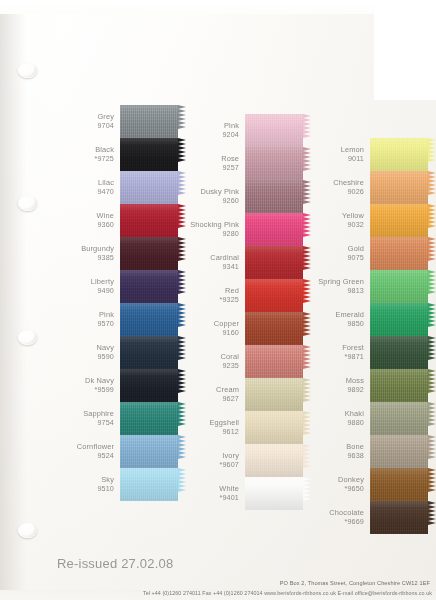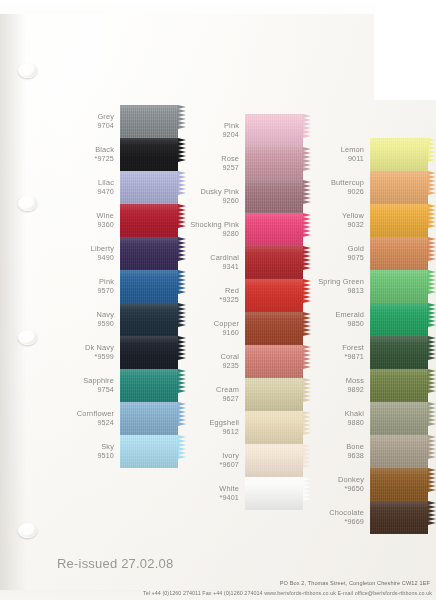--- a/index.html
+++ b/index.html
@@ -230,20 +230,40 @@
             <i></i>
             <i></i>
             <i></i>
             <i></i>
             <i></i>
           </div>
         </div>
       </div>
       <div class="swatch-row">
         <div class="swatch-label">
+          <span class="cname">Burgundy</span>
+          <span class="ccode">9385</span>
+        </div>
+        <div class="chip-wrap">
+          <div class="chip" style="background: rgb(74, 32, 40);">
+            <div class="weave"></div>
+            <div class="sheen"></div>
+          </div>
+          <div class="pinked" style="color: rgb(74, 32, 40);">
+            <i></i>
+            <i></i>
+            <i></i>
+            <i></i>
+            <i></i>
+            <i></i>
+          </div>
+        </div>
+      </div>
+      <div class="swatch-row">
+        <div class="swatch-label">
           <span class="cname">Liberty</span>
           <span class="ccode">9490</span>
         </div>
         <div class="chip-wrap">
           <div class="chip" style="background: rgb(60, 48, 87);">
             <div class="weave"></div>
             <div class="sheen"></div>
           </div>
           <div class="pinked" style="color: rgb(60, 48, 87);">
             <i></i>
@@ -634,21 +654,21 @@
             <i></i>
             <i></i>
             <i></i>
             <i></i>
             <i></i>
           </div>
         </div>
       </div>
       <div class="swatch-row">
         <div class="swatch-label">
-          <span class="cname">Buttercup</span>
+          <span class="cname">Cheshire</span>
           <span class="ccode">9026</span>
         </div>
         <div class="chip-wrap">
           <div class="chip" style="background: rgb(238, 171, 110);">
             <div class="weave"></div>
             <div class="sheen"></div>
           </div>
           <div class="pinked" style="color: rgb(238, 171, 110);">
             <i></i>
             <i></i>

